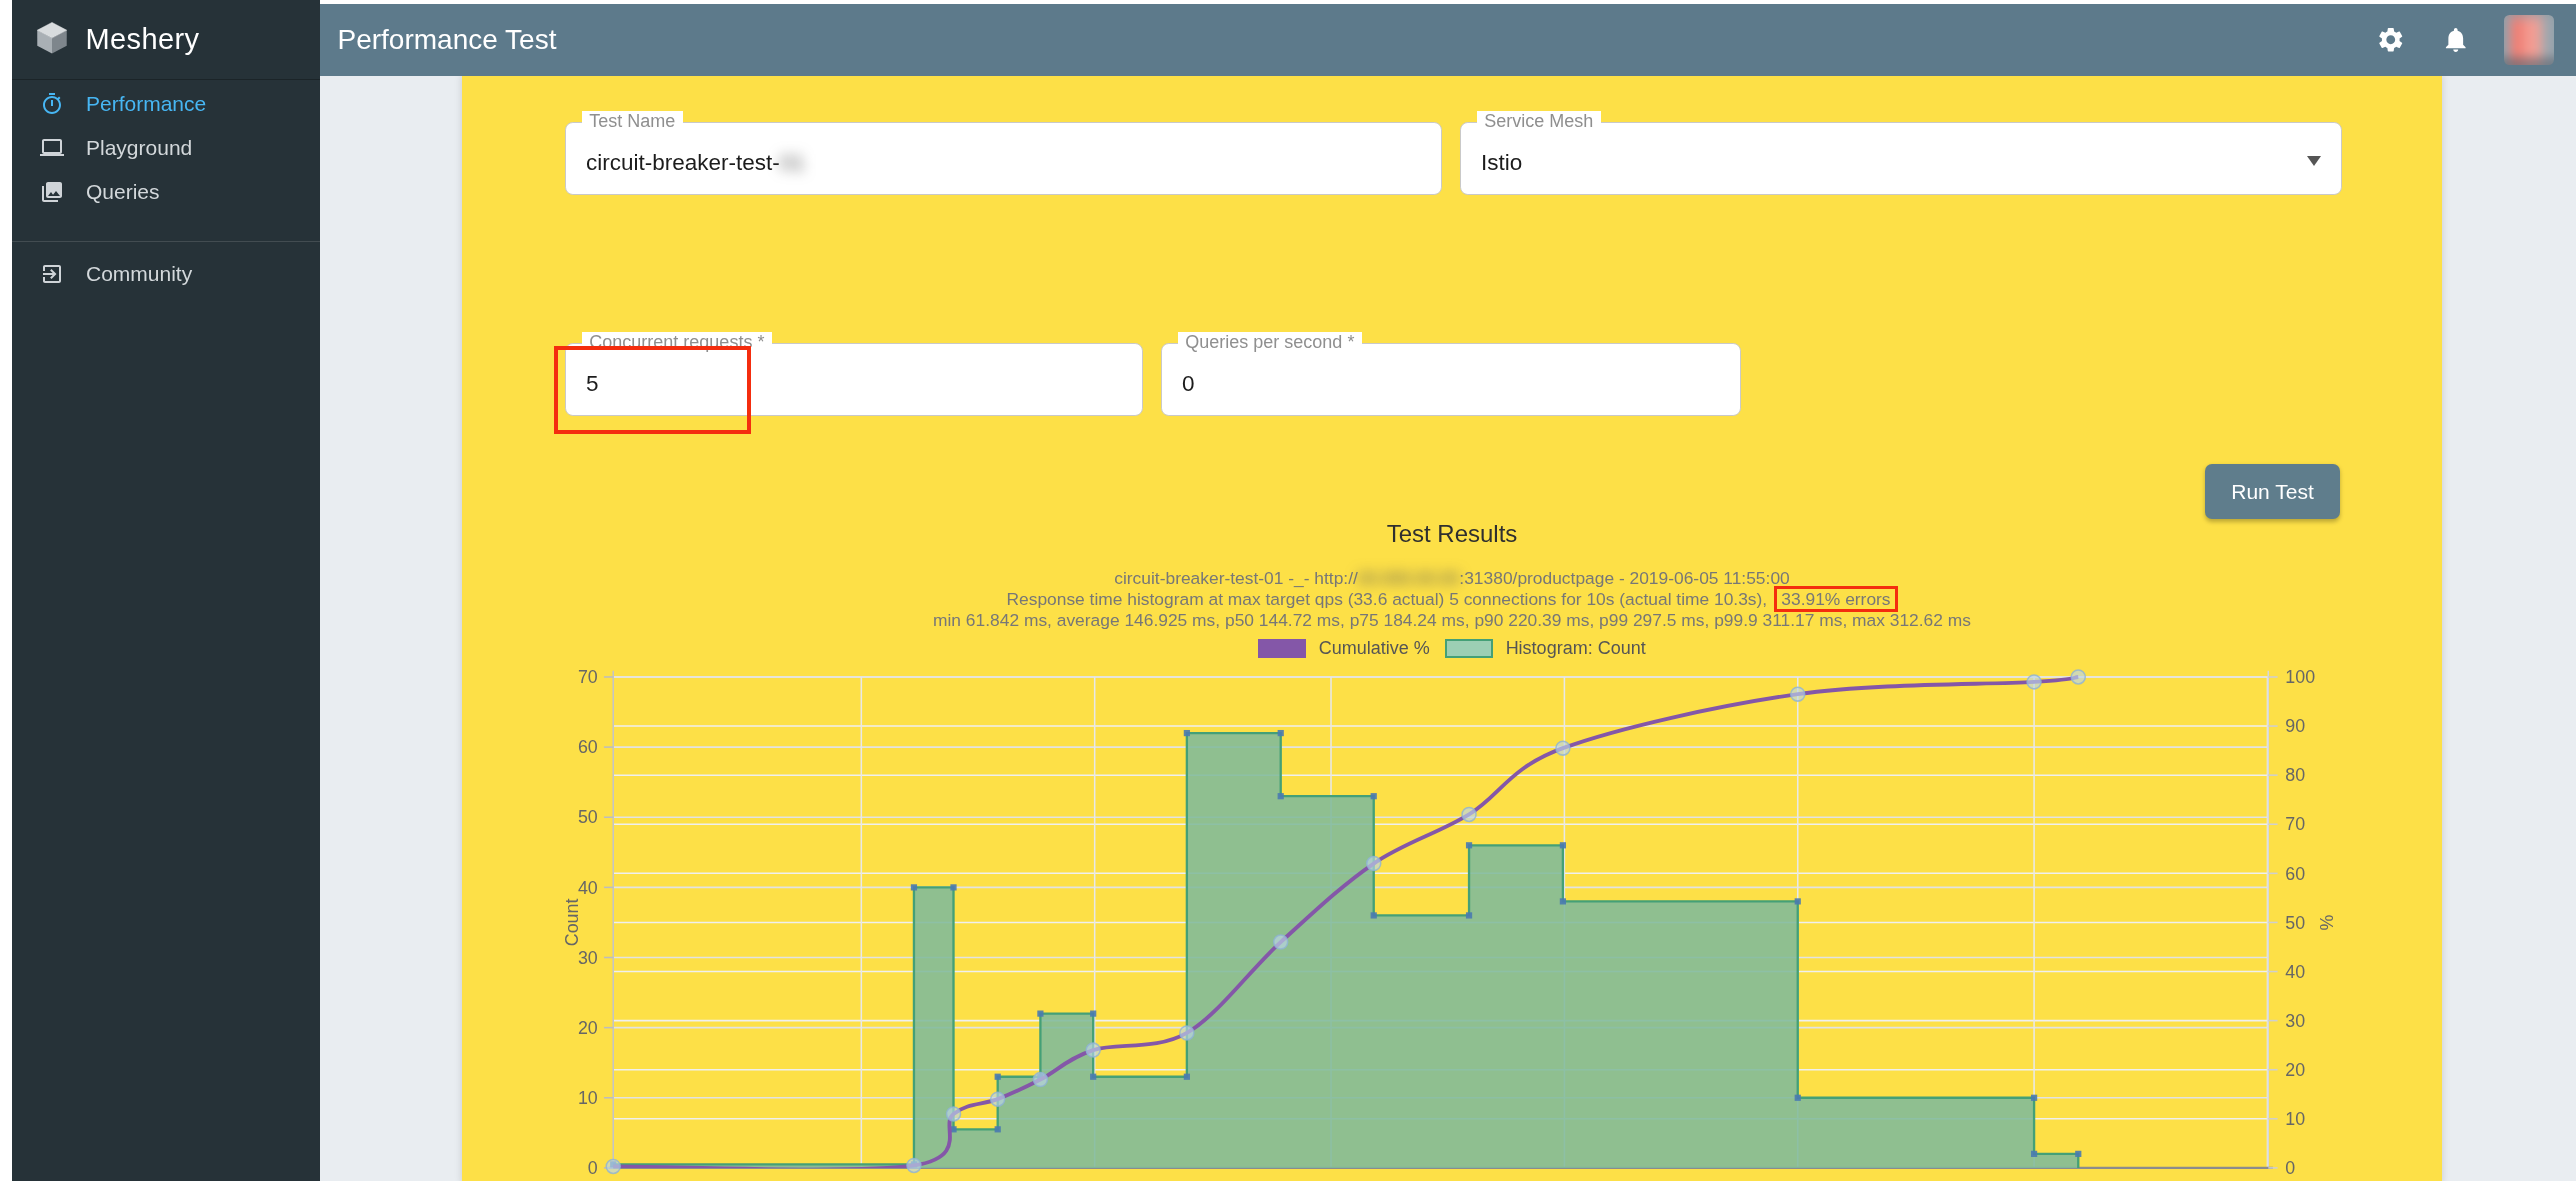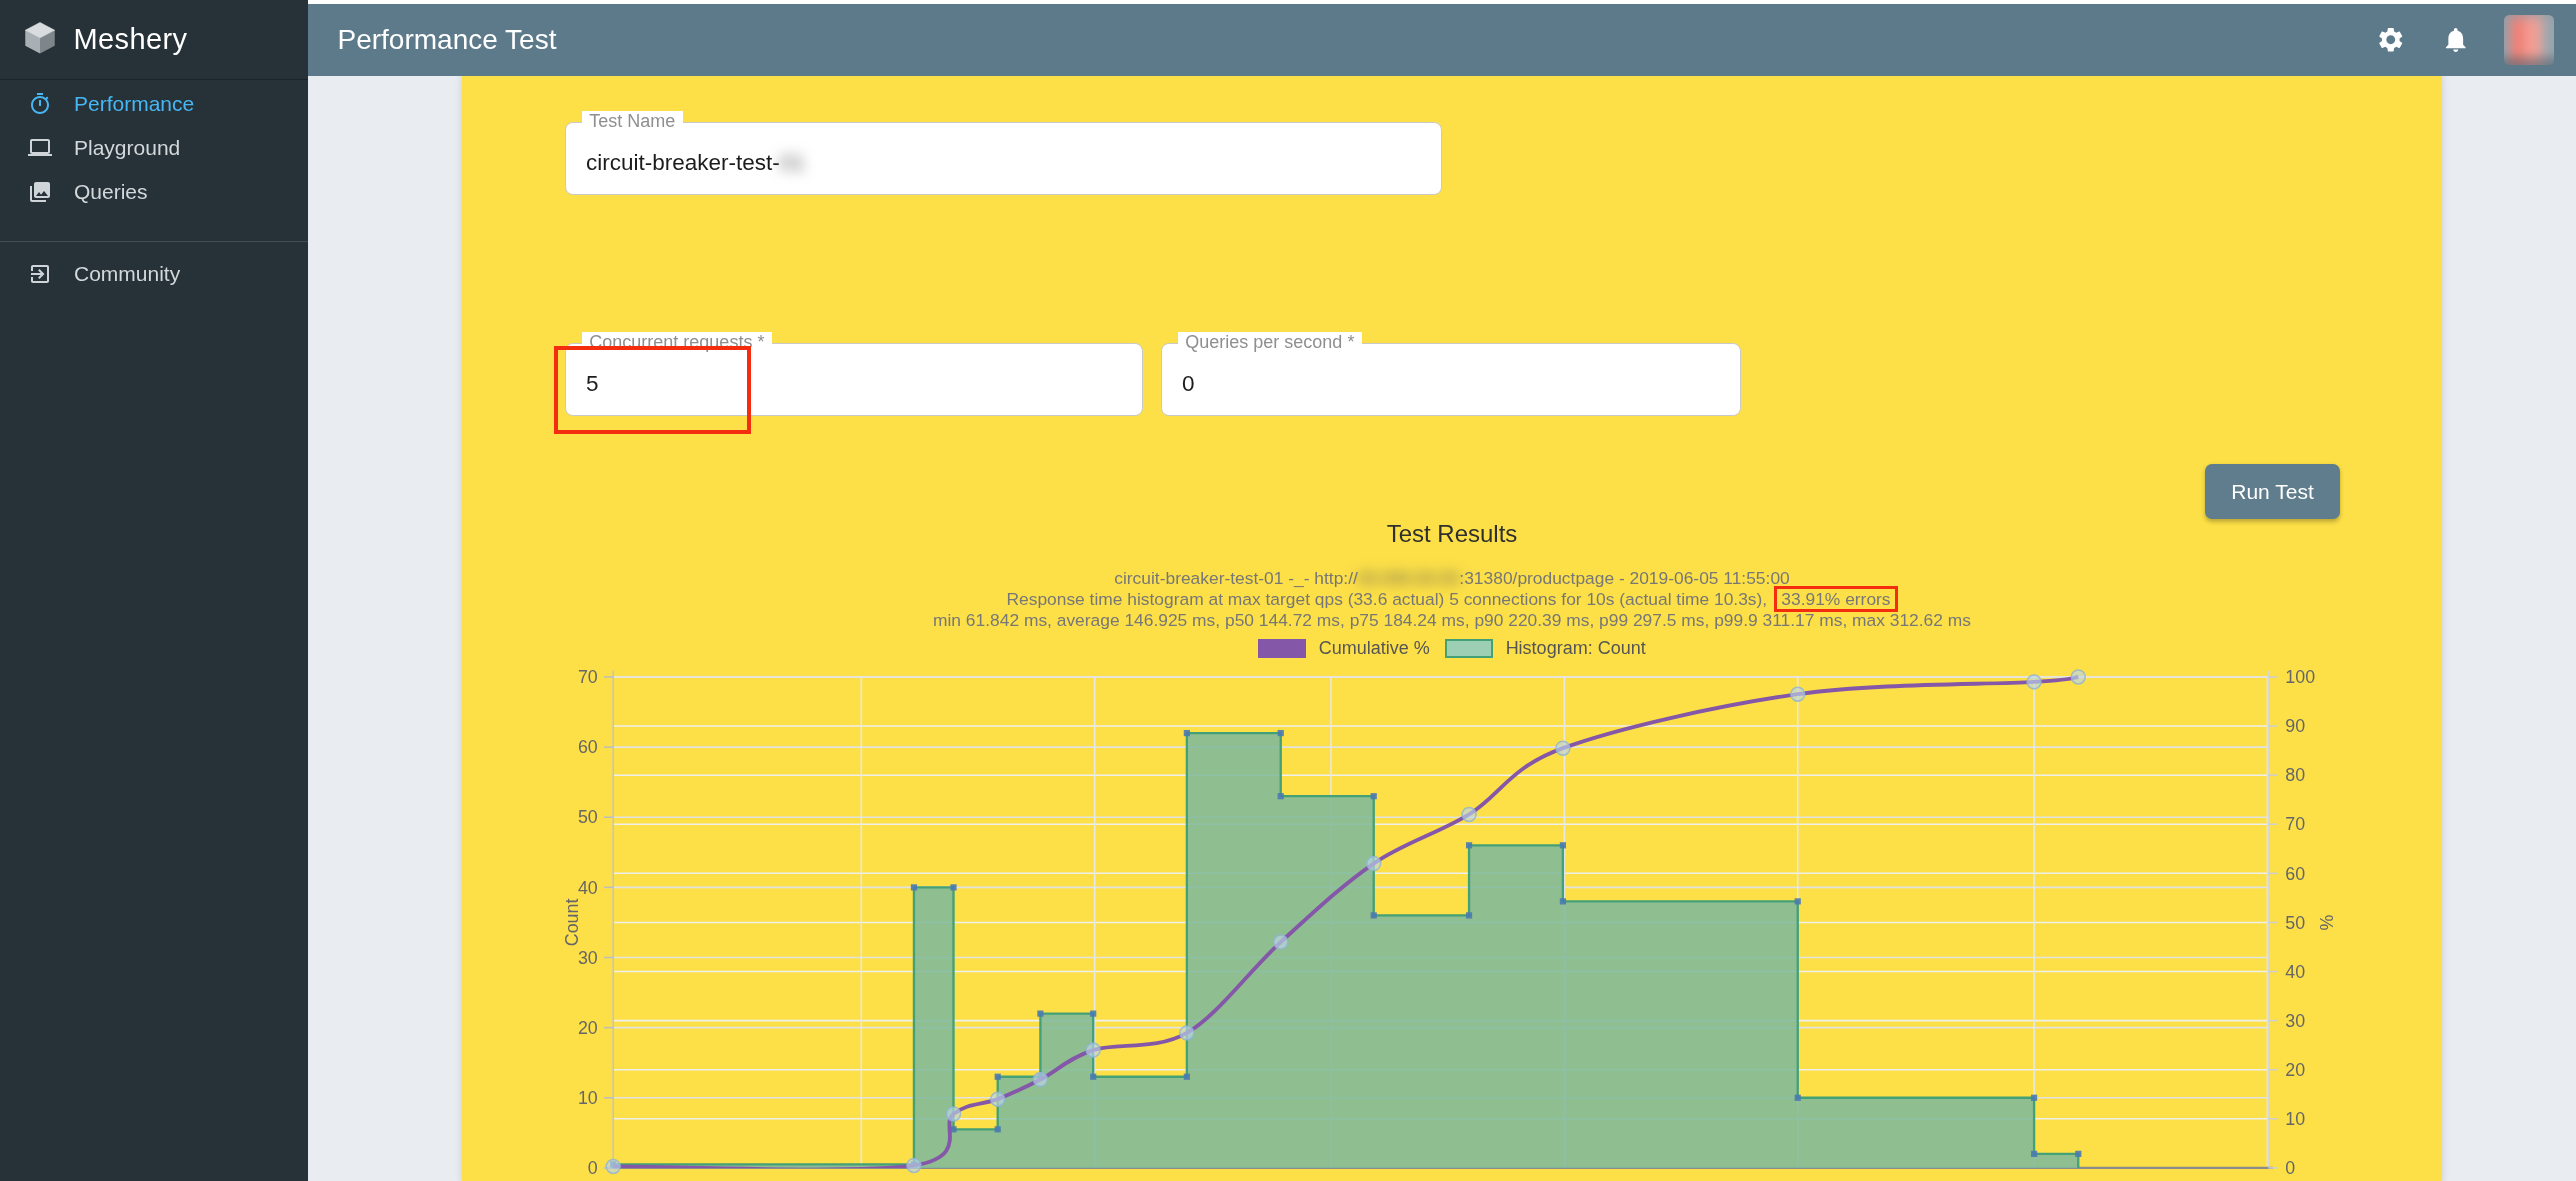--- a/index.html
+++ b/index.html
@@ -5,21 +5,21 @@
   :root{
     --sidebar-bg:#263238; --header-bg:#5d7a8b; --active:#47b6f3; --content-bg:#e9edf1;
     --red:#f42d0e; --btn:#5f7d8c; --field-border:#c9c9c9; --label:#8f8f8f; --ink:#1c1c1c;
   }
   *{margin:0;padding:0;box-sizing:border-box;}
   html,body{width:2576px;height:1182px;overflow:hidden;background:#fff;
     font-family:"Liberation Sans",sans-serif;}
   #app{position:relative;width:2576px;height:1182px;}
 
   
-  .sidebar{position:absolute;left:0;top:0;width:308px;height:1182px;background:var(--sidebar-bg);z-index:5;}
+  .sidebar{position:absolute;left:12px;top:0;width:308px;height:1182px;background:var(--sidebar-bg);z-index:5;}
   .brand{height:80px;display:flex;align-items:center;gap:15.5px;padding-left:22px;
     border-bottom:1.6px solid rgba(0,0,0,.28);}
   .brand-name{color:#fff;font-size:29px;letter-spacing:0.4px;}
   .nav{padding-top:12.4px;}
   .nav-item{height:44px;display:flex;align-items:flex-start;gap:22px;padding-left:28px;cursor:pointer;
     color:#d3d8db;font-size:21px;}
   .nav-item svg{width:24px;height:24px;fill:#cfd4d8;flex:0 0 auto;}
   .nav-item.active{color:var(--active);}
   .nav-item.active svg{fill:var(--active);}
   .nav-divider{border-top:1.6px solid rgba(255,255,255,.13);margin:17px 0 20px 0;}
@@ -144,20 +144,25 @@
   </header>
 
   <main class="main">
     <div class="card">
 
       <div class="field f-test-name">
         <span class="flabel">Test Name</span>
         <span class="fvalue"><span>circuit-breaker-test-</span><span class="redact">01</span></span>
       </div>
 
+      <div class="field f-mesh">
+        <span class="flabel">Service Mesh</span>
+        <span class="fvalue">Istio</span>
+        <span class="select-arrow"></span>
+      </div>
 
 
       <div class="field f-conc">
         <span class="flabel">Concurrent requests *</span>
         <span class="fvalue">5</span>
       </div>
       <div class="annotation-box"></div>
 
       <div class="field f-qps">
         <span class="flabel">Queries per second *</span>

